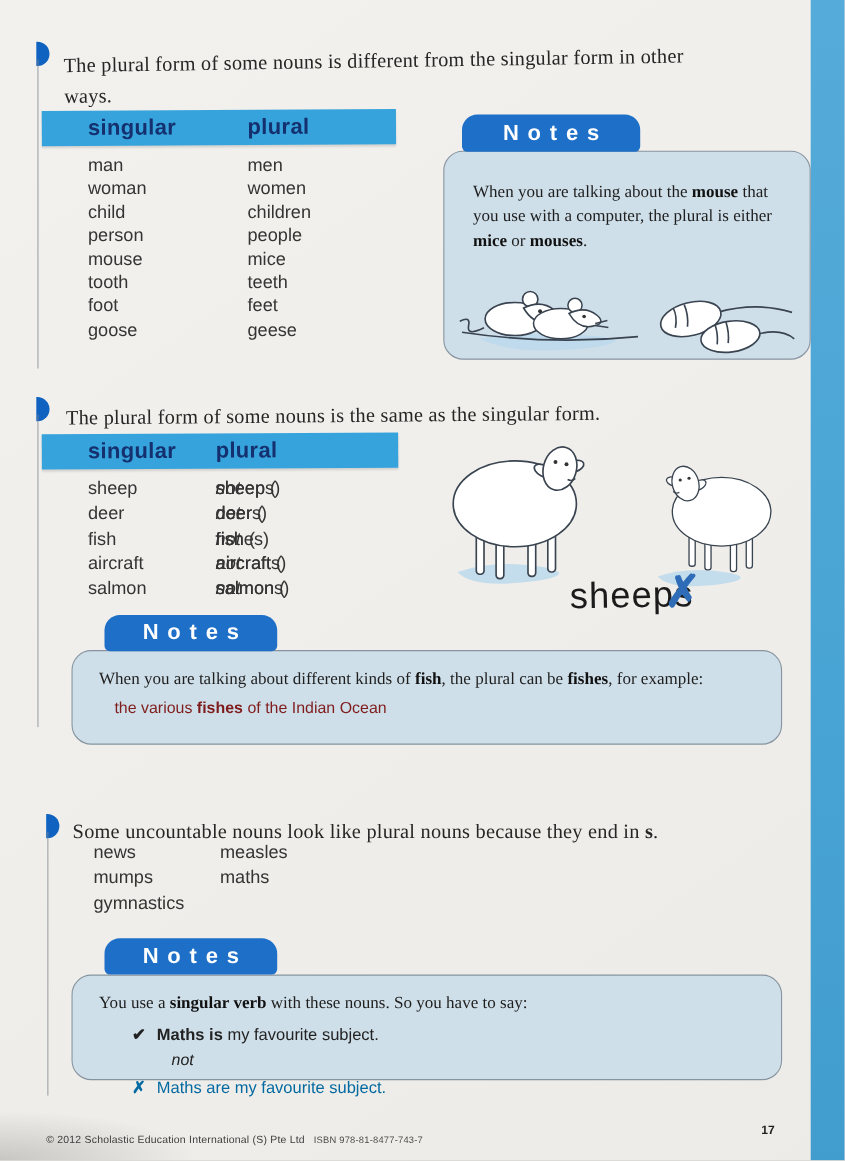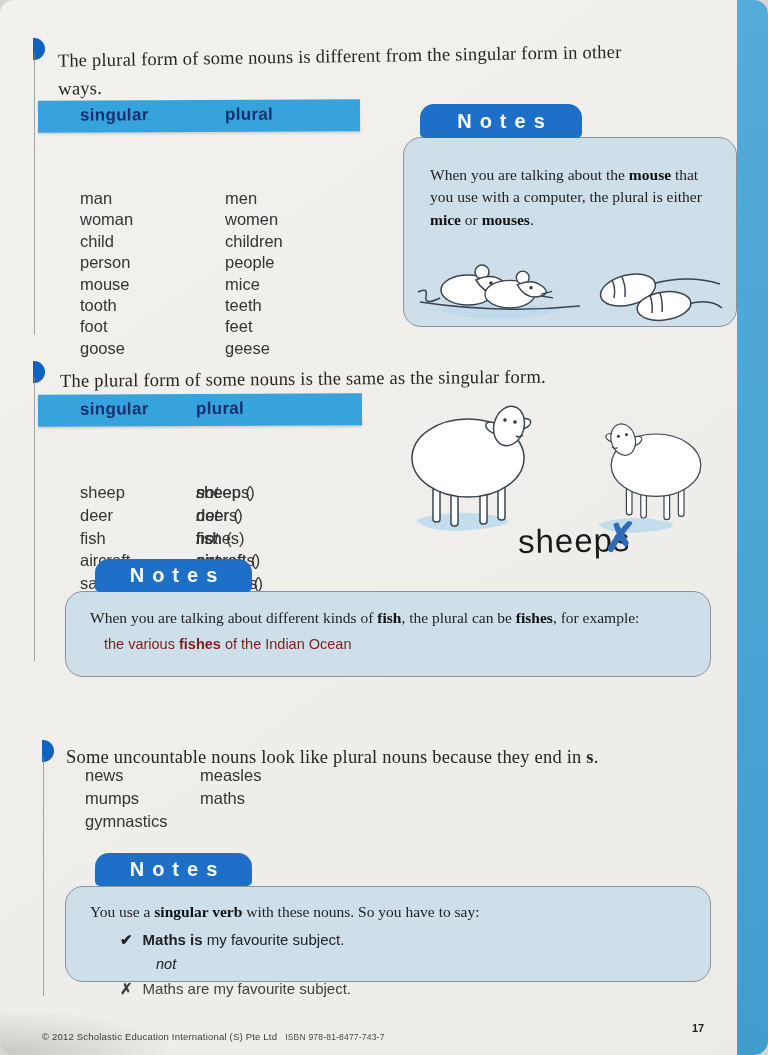--- a/index.html
+++ b/index.html
@@ -1,37 +1,37 @@
 <!DOCTYPE html>
 <html><head>
 <meta charset="utf-8">
 <style>
   html,body{margin:0;padding:0;background:#d8d6d2;}
   .page{
     position:relative;width:768px;height:1055px;margin:0 auto;
     background:linear-gradient(145deg,#f2f1ee 0%,#efeeea 55%,#ecebe7 100%);
-    font-family:"Liberation Sans",sans-serif;overflow:hidden;border-radius:14px;
+    font-family:"Liberation Sans",sans-serif;overflow:hidden;
   }
   .band{position:absolute;right:0;top:0;width:31px;height:100%;
     background:linear-gradient(180deg,#55abd9 0%,#48a4d4 60%,#429dcf 100%);}
   .shadow-bl{position:absolute;left:0;bottom:0;width:180px;height:46px;
     background:radial-gradient(ellipse at 0% 100%, rgba(60,60,60,.22), transparent 70%);}
   .bullet{position:absolute;width:12px;height:22px;background:#0f62c0;border-radius:0 12px 12px 0;}
   .vline{position:absolute;width:1px;background:#7d838b;opacity:.7;}
 
   .intro{position:absolute;font-family:"Liberation Serif",serif;font-size:18.5px;
     color:#262626;line-height:1.5;letter-spacing:.2px;}
   .r1{transform:rotate(-0.9deg);}
   .r2{transform:rotate(-0.5deg);}
 
   .grammar-table{position:absolute;}
   .thead{position:relative;height:32px;background:#36a3dc;box-shadow:0 2px 2px rgba(0,0,0,.12);
     transform:rotate(-0.3deg);}
-  .thead span{position:absolute;top:5px;font-weight:bold;font-size:17px;color:#14306e;letter-spacing:.3px;}
-  .tbody{padding-top:9px;margin-top:48px;}
+  .thead span{position:absolute;top:5px;font-weight:bold;font-size:20px;color:#14306e;letter-spacing:.3px;}
+  .tbody{padding-top:9px;}
   .trow{position:relative;height:21.4px;}
   .trow2{position:relative;height:22.8px;}
   .trow span,.trow2 span{position:absolute;font-size:16.5px;color:#343434;white-space:nowrap;}
   .cA{left:42px;} .cB1{left:187px;} .cB2{left:158px;}
   .iti{font-style:italic;}
 
   .notes-tab{position:absolute;background:#1e6fc7;color:#ffffff;border-radius:14px 14px 5px 5px;
     text-align:center;font-weight:bold;font-size:20px;line-height:34px;letter-spacing:8px;
     text-indent:8px;z-index:3;}
   .notes-box{position:absolute;background:#cfdfe9;border:1px solid #87949f;border-radius:18px;
@@ -45,21 +45,21 @@
   .w1{left:0;} .w2{left:115px;}
 
   .caption-sheep{position:absolute;font-size:33px;color:#1b1b1b;letter-spacing:1px;
     font-weight:500;transform:rotate(-1deg);}
   .crossed-s{position:relative;display:inline-block;}
   .x-mark{position:absolute;left:-9px;top:-7px;color:#2e6cb7;font-size:40px;font-weight:bold;}
 
   .check-line{margin:8px 0 0 30px;font-size:15px;color:#222;}
   .check-line .mk{font-weight:bold;margin-right:10px;}
   .not-line{margin:7px 0 0 66px;font-size:14.5px;font-style:italic;color:#222;}
-  .cross-line{margin:8px 0 0 30px;font-size:15px;color:#404040;}
+  .cross-line{margin:8px 0 0 30px;font-size:15px;color:#0369a1;}
   .cross-line .mk{font-weight:bold;margin-right:10px;}
 
   .footer-left{position:absolute;left:42px;top:1031px;font-size:9.5px;color:#3c3c3c;letter-spacing:.2px;}
   .footer-left .isbn{font-size:8.5px;margin-left:8px;color:#4a4a4a;}
   .pagenum{position:absolute;left:692px;top:1022px;font-size:11px;font-weight:bold;color:#1f1f1f;}
 
   .illu{position:absolute;}
   svg .ln{stroke:#3a4450;stroke-width:1.5;fill:none;}
   svg .bd{stroke:#3a4450;stroke-width:1.5;fill:#ffffff;}
   svg .sh{fill:#bcd9ed;stroke:none;opacity:.85;}

